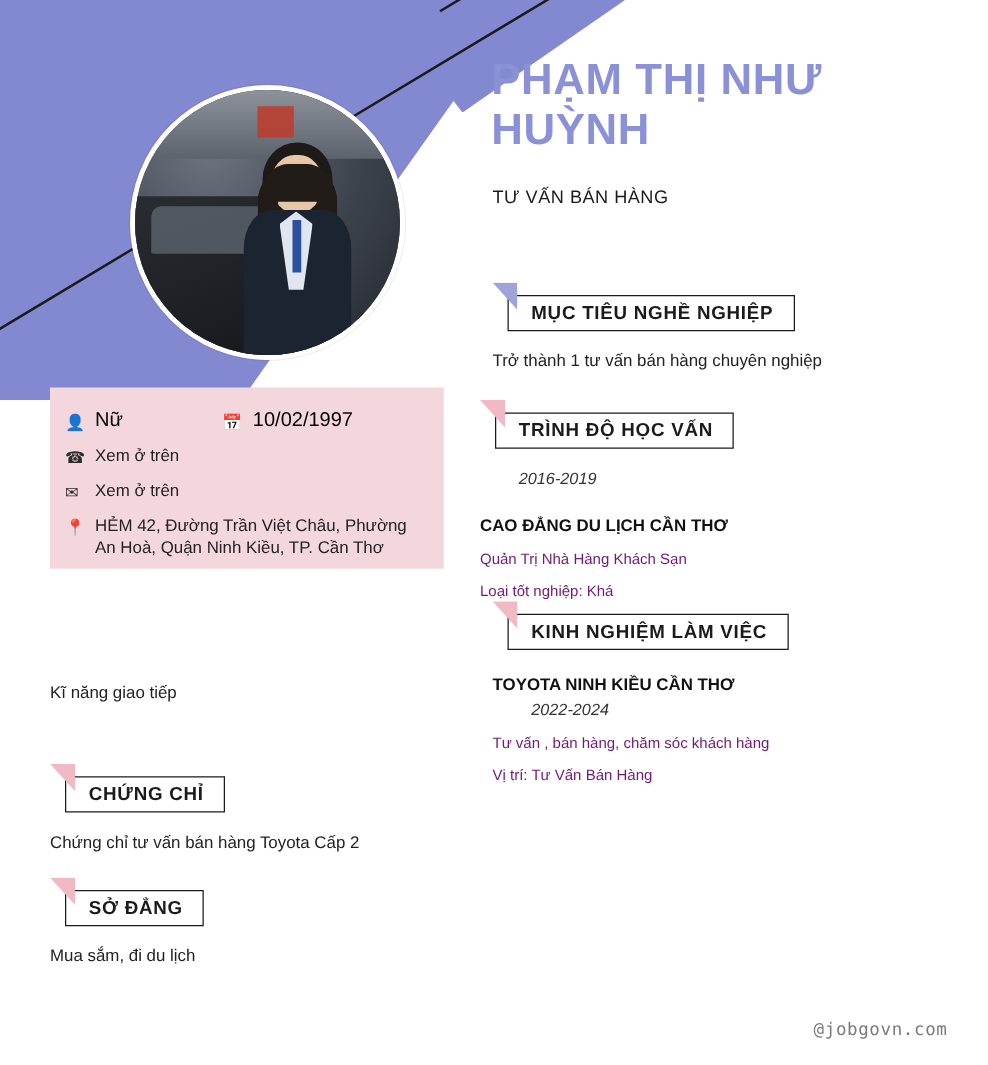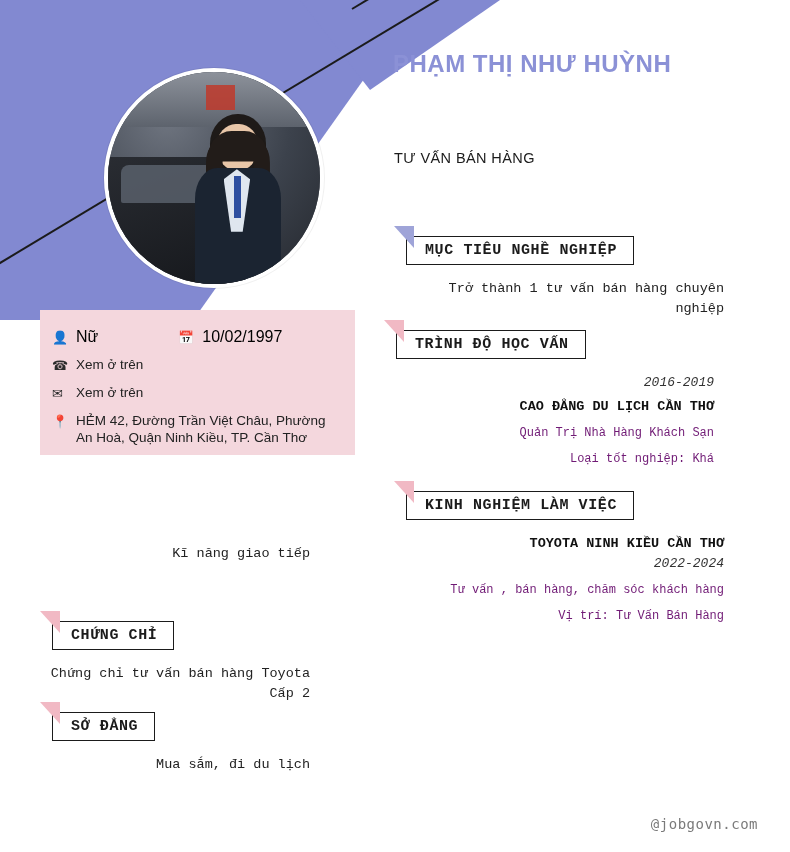--- a/index.html
+++ b/index.html
@@ -163,21 +163,20 @@
     padding-top: 1px;
   }
   .info-text { line-height: 17px; }
   .info-row-top { display: flex; margin-bottom: 10px; }
   .info-col { display: flex; }
   .info-col.second { margin-left: 80px; }
 
   
   .sec {
     position: absolute;
-    font-family: Liberation Mono, monospace;
   }
   .sec-head {
     position: relative;
     height: 29px;
     display: flex;
     align-items: center;
   }
   .sec-flag {
     position: absolute;
     left: 0; top: -10px;
@@ -197,47 +196,46 @@
     font-size: 15px;
     letter-spacing: .6px;
     color: #1b1b1b;
     background: transparent;
   }
   .sec-body {
     margin-top: 14px;
     font-size: 13.5px;
     color: #222;
     line-height: 20px;
-    text-align: right;
   }
 
   
   .name {
     position: absolute;
     left: 393px; top: 44px;
     width: 370px;
-    font-size: 24px;
+    font-size: 35px;
     font-weight: bold;
     color: #8b91d6;
     line-height: 40px;
     letter-spacing: .5px;
   }
   .role {
     position: absolute;
     left: 394px; top: 150px;
     font-size: 14.5px;
     color: #1b1b1b;
     letter-spacing: .4px;
   }
 
   .entry-title {
     font-weight: bold;
     font-size: 13.5px;
     color: #111;
-    margin-top: 4px;
+    margin-top: 18px;
   }
   .entry-date {
     font-style: italic;
     font-size: 13px;
     color: #333;
     margin-left: 31px;
   }
   .entry-line {
     font-size: 12px;
     color: #701a75;

